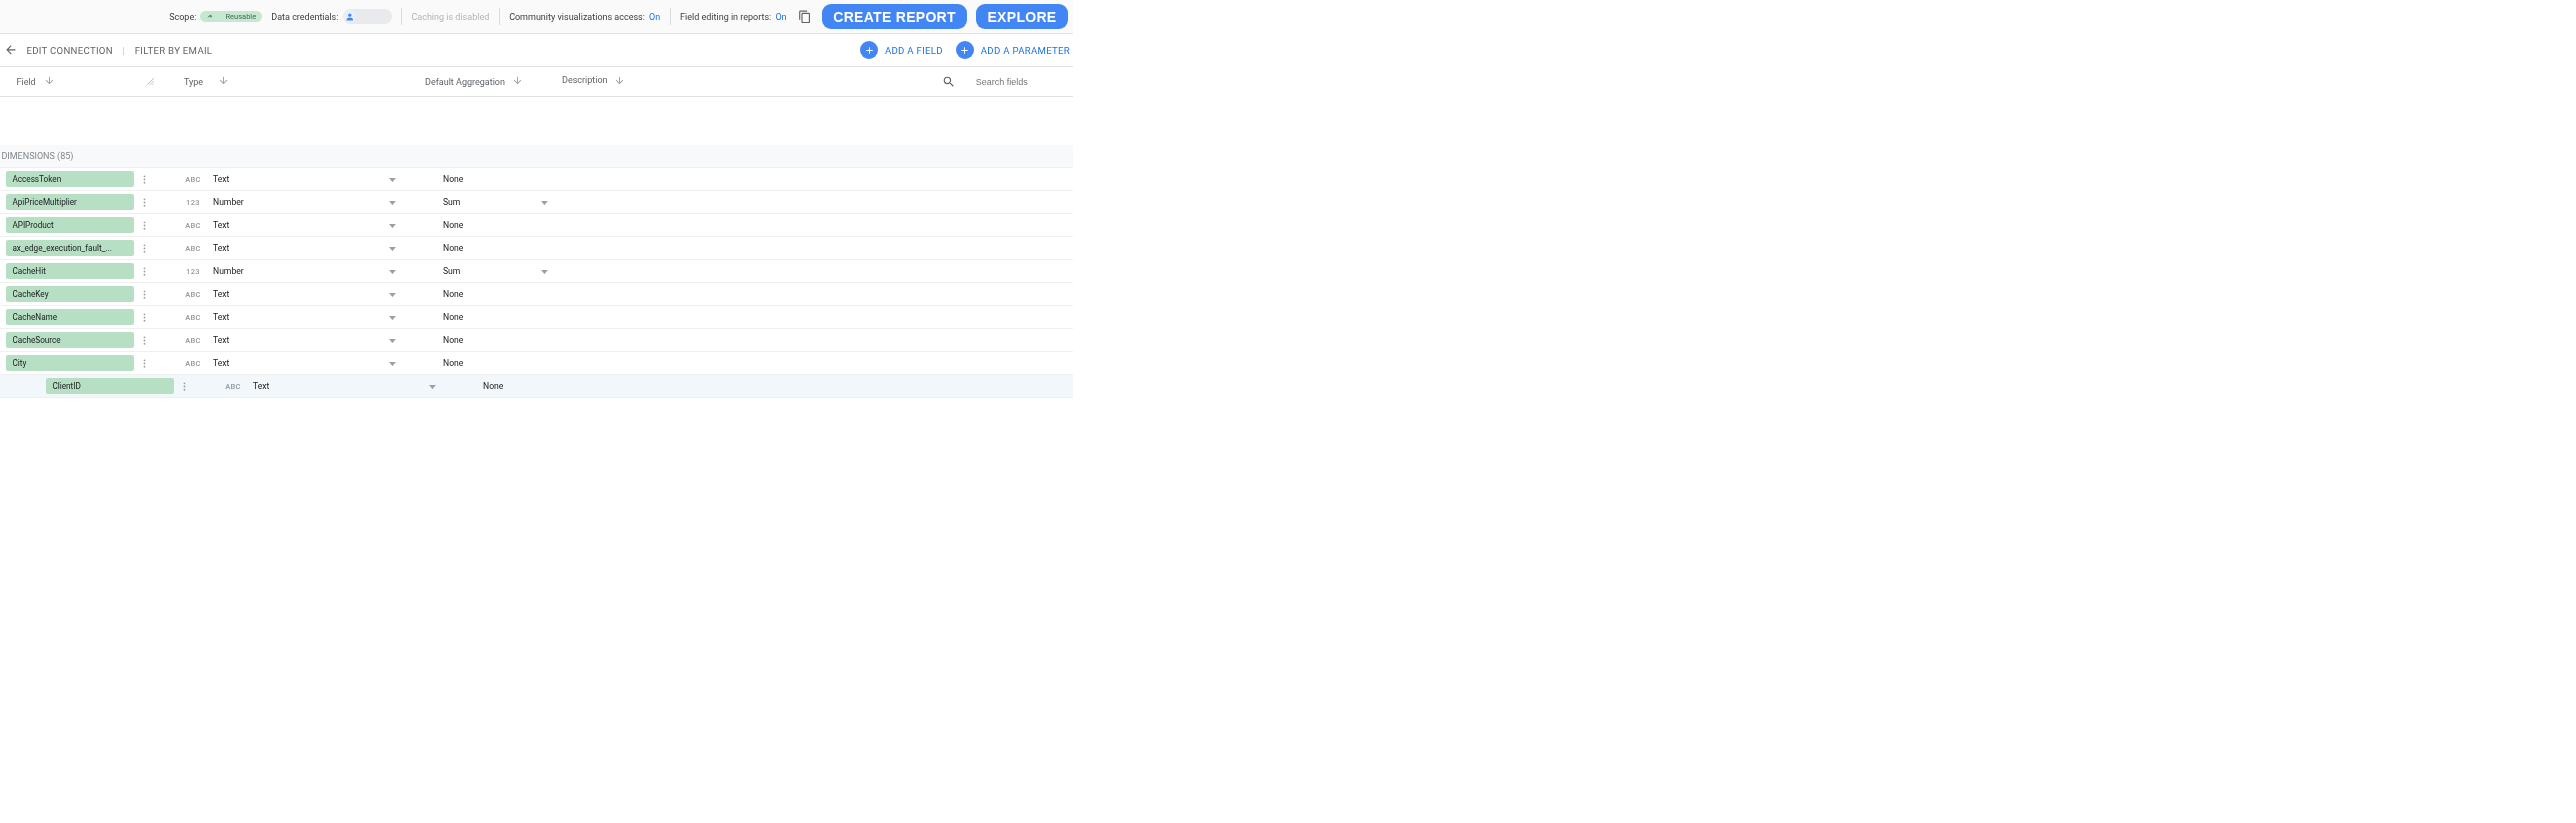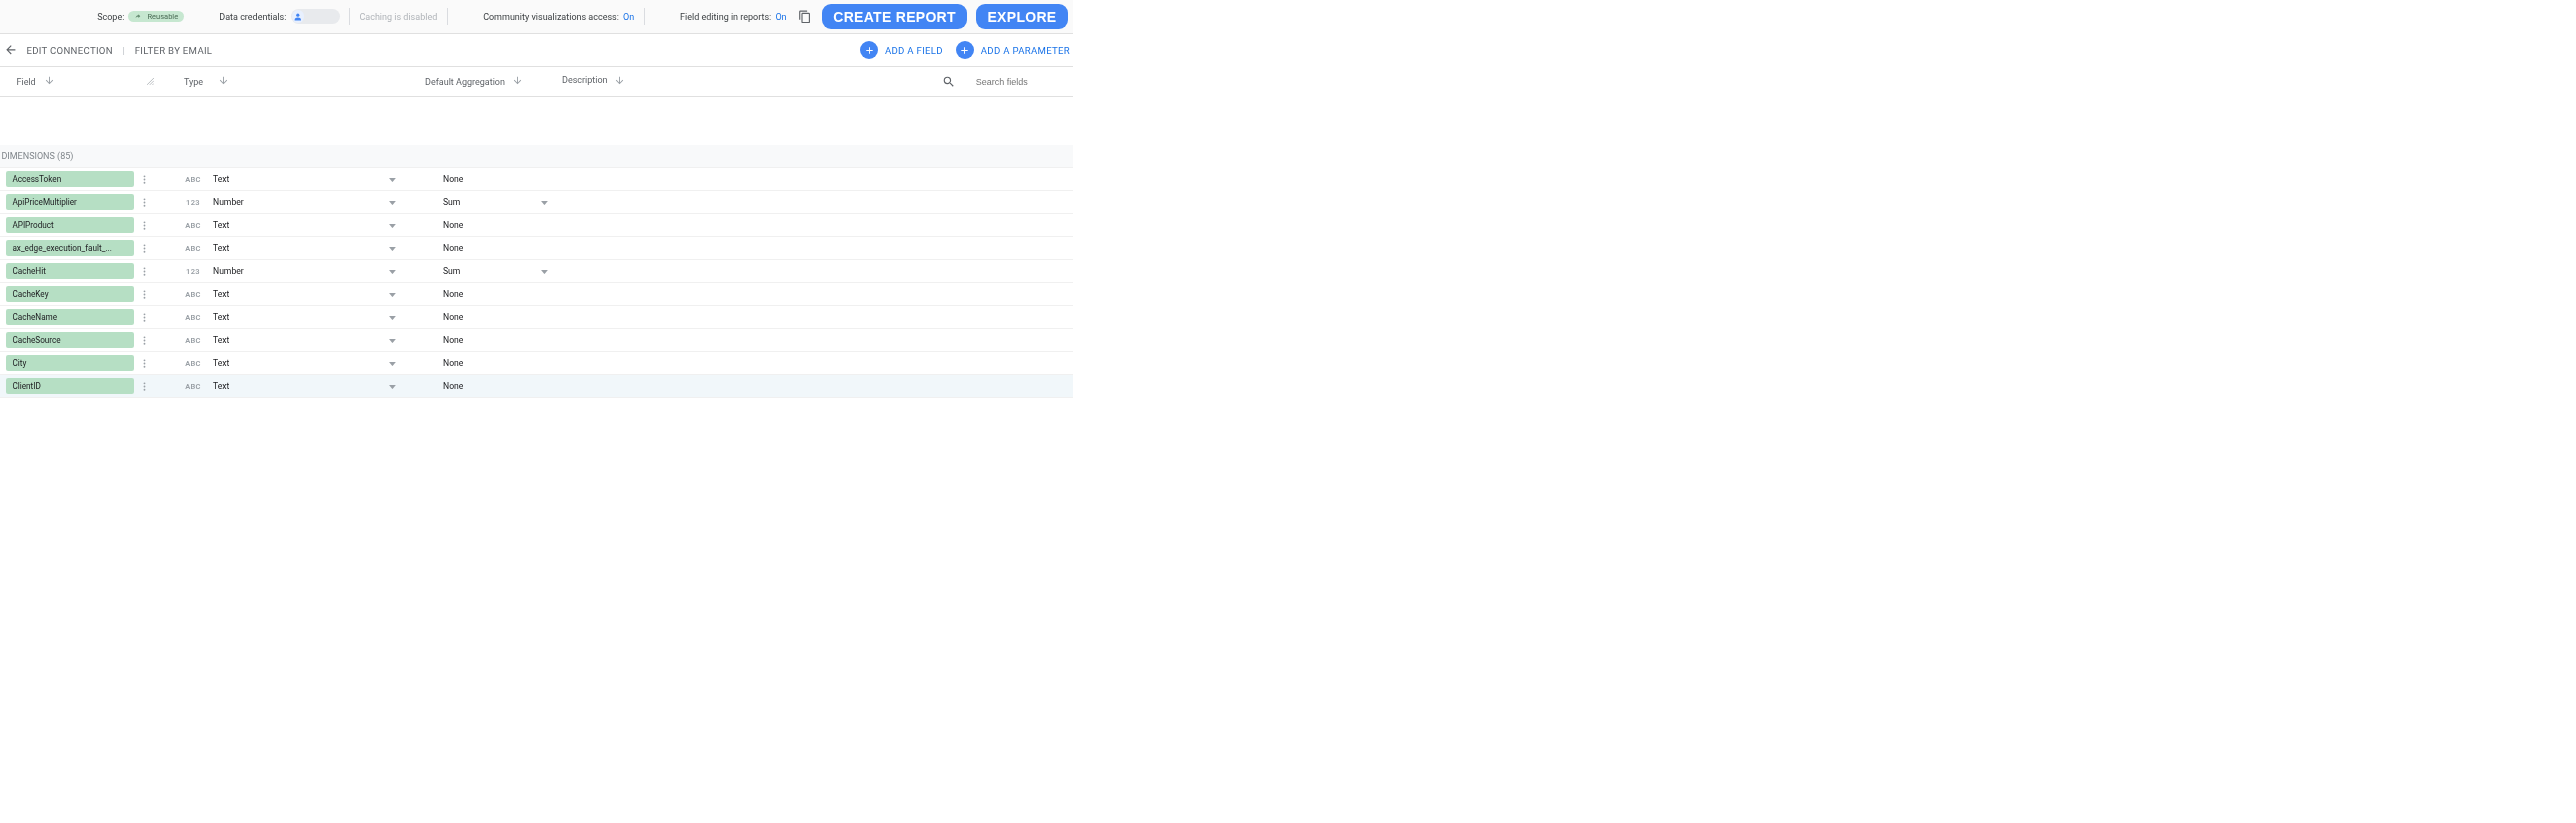--- a/index.html
+++ b/index.html
@@ -27,31 +27,30 @@
     }
     .config-item {
       display: flex;
       align-items: center;
       gap: 4.1px;
       color: #5f6368;
       font-size: 9px;
     }
     .config-item .label {
       color: #3c4043;
-      margin-left: 26px;
     }
     .reusable-chip {
       background: #c6e7d0;
       color: #4a6b55;
       border-radius: 6.9px;
       padding: 1.4px 5.5px;
       font-size: 7.5px;
       display: inline-flex;
       align-items: center;
-      gap: 6px;
+      gap: 12px;
     }
     .reusable-chip svg {
       width: 7.5px;
       height: 7.5px;
     }
     .avatar-toggle {
       display: flex;
       align-items: center;
       background: #e8eaed;
       border-radius: 8.2px;
@@ -254,20 +253,21 @@
     }
     
     .data-row {
       display: flex;
       align-items: center;
       height: 23px;
       border-bottom: 0.7px solid #f0f0f0;
     }
     .data-row:hover, .data-row.hover {
       background: #f1f7fa;
+      padding-left: 40px;
     }
     .cell-field {
       width: 154px;
       padding-left: 5.5px;
       display: flex;
       align-items: center;
       gap: 2.7px;
     }
     .field-chip {
       background: #b6dfc4;

